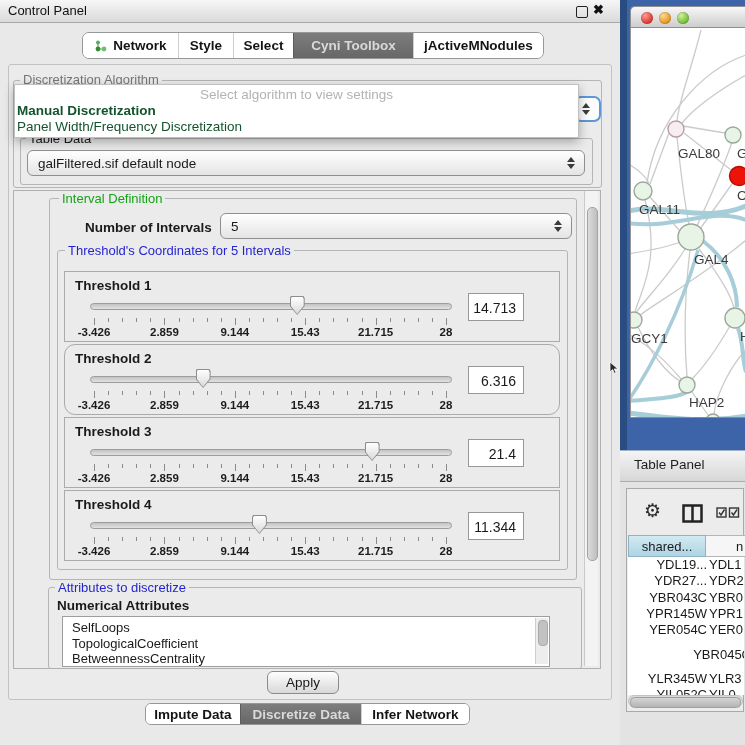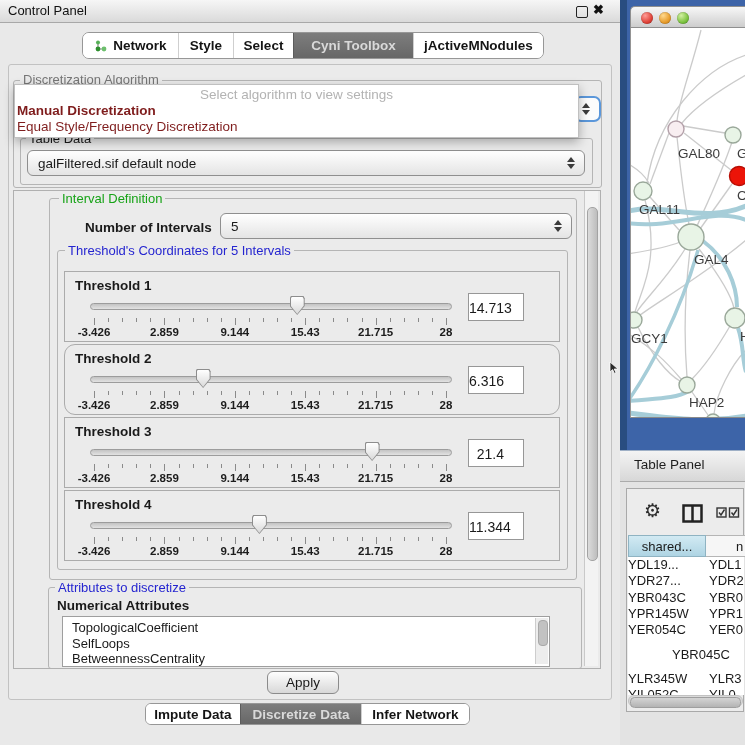--- a/index.html
+++ b/index.html
@@ -30,42 +30,42 @@
          font-size:13.5px;display:flex;align-items:center;box-sizing:border-box;padding-left:10px;}
   .combo .txt{flex:1;overflow:hidden;white-space:nowrap;}
   .spin{display:flex;flex-direction:column;gap:2px;margin-right:9px;}
   .spin i{display:block;width:0;height:0;border-left:4px solid transparent;border-right:4px solid transparent;}
   .spin .up{border-bottom:5px solid #3c3c3c;}
   .spin .dn{border-top:5px solid #3c3c3c;}
   
   .popup{left:14px;top:84px;width:563px;height:52px;background:#fff;border:1px solid #c0c0c0;
          box-shadow:0 4px 10px rgba(0,0,0,.30);z-index:10;font-size:13.5px;}
   .popup .hint{text-align:center;color:#b3b3b3;padding-top:2px;height:16px;}
-  .popup .opt{padding-left:2px;height:16px;line-height:16px;color:#7f1d1d;}
+  .popup .opt{padding-left:2px;height:16px;line-height:16px;color:#14532d;}
   .popup .opt.sel{font-weight:bold;}
   .combo-frag{left:574px;top:96px;width:27px;height:26px;border:2px solid #5b97da;border-radius:7px;
               background:#fcfcfc;z-index:5;display:flex;align-items:center;justify-content:flex-end;box-sizing:border-box;}
   
   .scrollpane{left:13px;top:190px;width:586px;height:477px;border:1px solid #b0b0b0;background:#ebebeb;overflow:hidden;}
   .vsb{left:584px;top:191px;width:14px;height:475px;background:#f3f3f3;border-left:1px solid #c9c9c9;box-sizing:border-box;}
   .vsb .thumb{position:absolute;left:2px;top:16px;width:9px;height:352px;border-radius:5px;
               background:linear-gradient(90deg,#dcdcdc,#bdbdbd);border:1px solid #a3a3a3;}
   
   .thrrow{left:63px;width:496px;height:71px;border:1px solid #ababab;background:#ebebeb;box-sizing:border-box;}
   .thrlabel{left:10px;top:6px;font-size:13.5px;font-weight:bold;}
   .track{left:25px;top:31px;width:360px;height:5px;border:1px solid #9c9c9c;border-radius:4px;
          background:linear-gradient(#c3c3c3,#e2e2e2);}
   .thumbo{width:15px;height:19px;background:#8d8d8d;top:24px;
           clip-path:polygon(8% 0,92% 0,100% 12%,100% 52%,50% 100%,0 52%,0 12%);}
   .thumbi{position:absolute;left:1px;top:1px;width:13px;height:17px;background:linear-gradient(#ffffff,#d9d9d9);
           clip-path:polygon(8% 0,92% 0,100% 12%,100% 52%,50% 100%,0 52%,0 12%);}
   .tick{width:1px;background:#8a8a8a;top:46px;}
   .tlab{top:54px;font-size:11.5px;font-weight:bold;color:#1c1c1c;transform:translateX(-50%);}
   .valbox{left:403px;top:21px;width:56px;height:28px;background:#fff;border:1px solid #979797;
-          font-size:14px;text-align:right;line-height:28px;padding-right:19px;box-sizing:border-box;}
+          font-size:14px;text-align:right;line-height:28px;padding-right:7px;box-sizing:border-box;}
   
   .attrlist{left:61px;top:615px;width:486px;height:49px;background:#fff;border:1px solid #9e9e9e;overflow:hidden;}
   .attrlist .it{font-size:13px;line-height:15.5px;padding-left:9px;white-space:nowrap;}
   .attrsb{position:absolute;right:1px;top:1px;width:12px;height:46px;background:#ededed;border-left:1px solid #cdcdcd;}
   .attrsb .thumb{position:absolute;left:2px;top:2px;width:8px;height:24px;border-radius:4px;background:#c2c2c2;border:1px solid #a8a8a8;}
   .applybtn{left:267px;top:671px;width:70px;height:21px;border:1px solid #8b8b8b;border-radius:6px;
             background:linear-gradient(#fefefe,#d8d8d8);font-size:13.5px;text-align:center;line-height:21px;}
   
   .bluebg{left:620px;top:0;width:125px;height:450px;background:#3d64a8;}
   .bluestrip{left:620px;top:0;width:7px;height:450px;background:#294d80;}
@@ -73,21 +73,21 @@
             border-radius:5px 0 0 0;background:linear-gradient(#f7f7f7,#cdcdcd);box-sizing:border-box;}
   .light{position:absolute;top:5px;width:12px;height:12px;border-radius:50%;box-shadow:inset 0 0 1px rgba(0,0,0,.45);}
   .netcanvas{left:630px;top:28px;width:115px;height:390px;background:#fff;border-left:1px solid #949494;
              border-bottom:1px solid #8a8a8a;box-sizing:border-box;overflow:hidden;}
   .tpbar{left:620px;top:450px;width:125px;height:32px;background:linear-gradient(#f4f4f4,#d7d7d7);
          border-top:1px solid #9fb0c6;border-bottom:1px solid #ababab;box-sizing:border-box;}
   .tpbody{left:620px;top:482px;width:125px;height:263px;background:#e3e3e3;}
   .tpbox{left:626px;top:488px;width:118px;height:224px;border:1px solid #a9a9a9;background:#ececec;box-sizing:border-box;}
   .hcell{position:absolute;top:0;height:22px;box-sizing:border-box;font-size:13px;line-height:21px;}
   .trow{position:absolute;width:118px;height:16.3px;background:#fff;font-size:13px;line-height:16px;white-space:nowrap;}
-  .trow .c1{position:absolute;left:0;width:79px;text-align:left;}
+  .trow .c1{position:absolute;left:0;width:79px;text-align:right;}
   .trow .c2{position:absolute;left:81px;}
   .hsb{position:absolute;left:1px;top:206px;width:115px;height:12px;background:#dadada;border-radius:6px;border:1px solid #c2c2c2;box-sizing:border-box;}
   .hsb .thumb{position:absolute;left:1px;top:0.5px;width:109px;height:9px;border-radius:4.5px;
               background:linear-gradient(#d4d4d4,#b4b4b4);border:1px solid #9f9f9f;}
   .cursor{left:609px;top:361px;z-index:40;}
 </style>
 </head>
 <body>
 
 <div id="root">
@@ -130,21 +130,21 @@
     <span class="spin">
         <i class="up"></i>
         <i class="dn"></i>
       </span>
   </div>
 
   <div class="abs popup">
     <div class="hint">Select algorithm to view settings</div>
     <div id="popup-opts">
         <div class="opt sel">Manual Discretization</div>
-        <div class="opt">Equal Style/Frequency Discretization</div>
+        <div class="opt">Panel Width/Frequency Discretization</div>
       </div>
   </div>
 
   <div class="abs group" style="left:20px;top:138px;width:571px;height:45px;"></div>
   <span class="abs glabel" style="left:26px;top:131px;">Table Data</span>
   <div class="abs combo" style="left:27px;top:150px;width:558px;height:26px;">
     <span class="txt">galFiltered.sif default node</span>
     <span class="spin">
         <i class="up"></i>
         <i class="dn"></i>
@@ -328,22 +328,22 @@
           </div>
           <div class="abs valbox">11.344</div>
         </div>
       </div>
 
     <div class="abs group" style="left:34px;top:396px;width:532px;height:80px;"></div>
     <span class="abs glabel blue" style="left:41px;top:389px;">Attributes to discretize</span>
     <span class="abs" style="left:43px;top:407px;font-size:13.5px;font-weight:bold;">Numerical Attributes</span>
     <div class="abs attrlist" style="left:48px;top:425px;">
       <div id="attrhost" style="padding-top:3px;">
+          <div class="it">SelfLoops</div>
           <div class="it">TopologicalCoefficient</div>
-          <div class="it">SelfLoops</div>
           <div class="it">BetweennessCentrality</div>
         </div>
       <div class="attrsb">
           <div class="thumb"></div>
         </div>
     </div>
   </div>
 
   <div class="abs vsb">
     <div class="thumb"></div>

